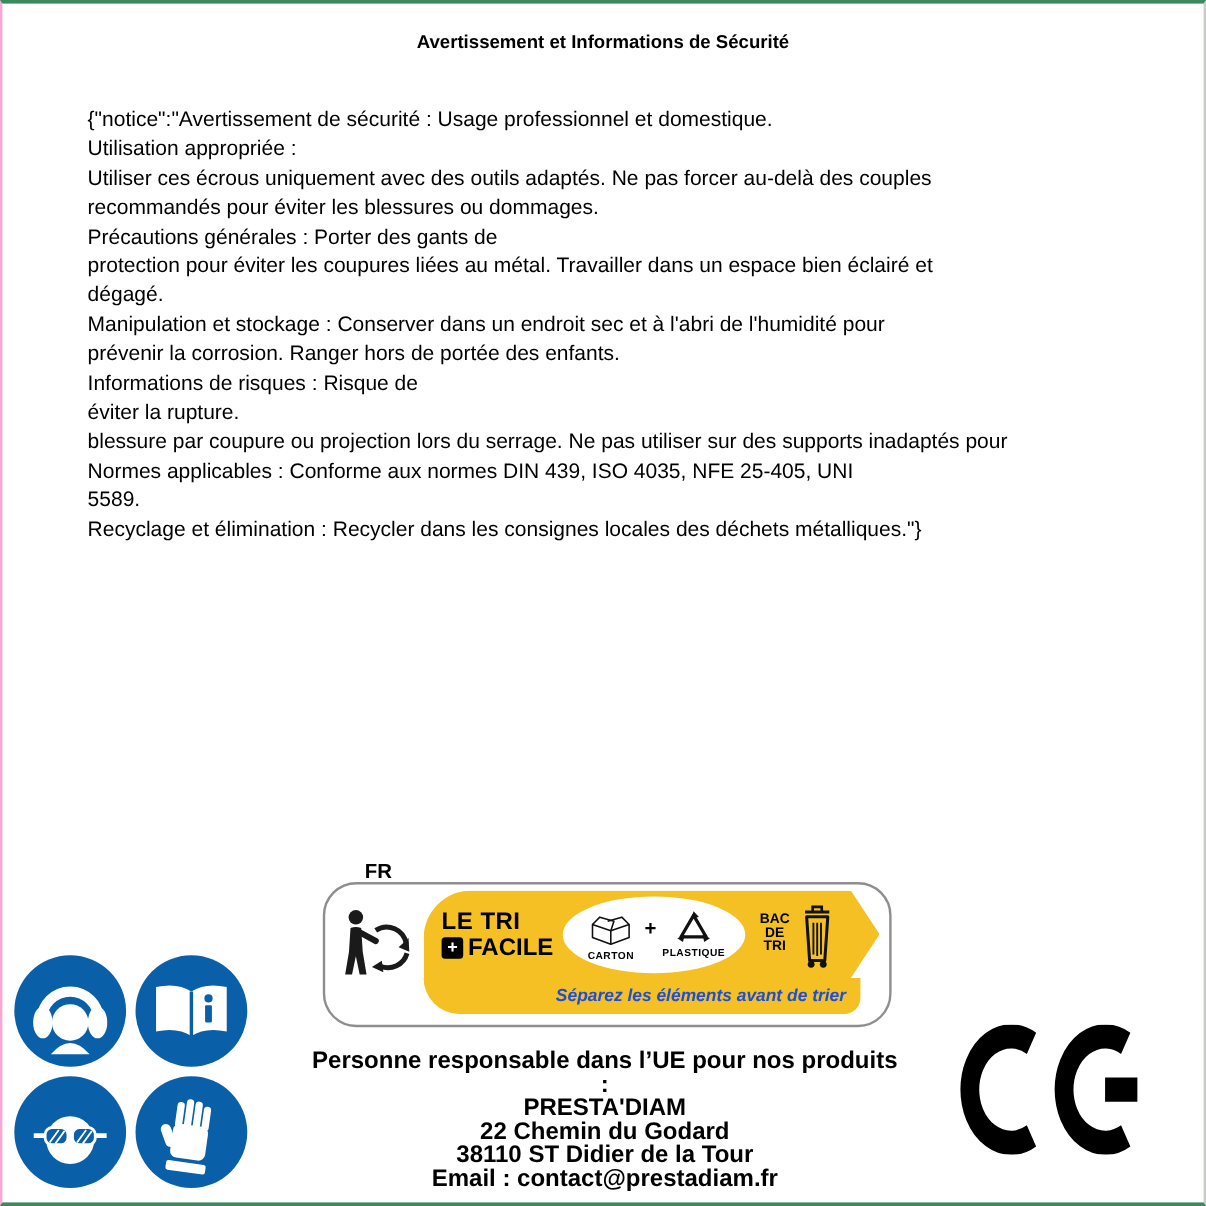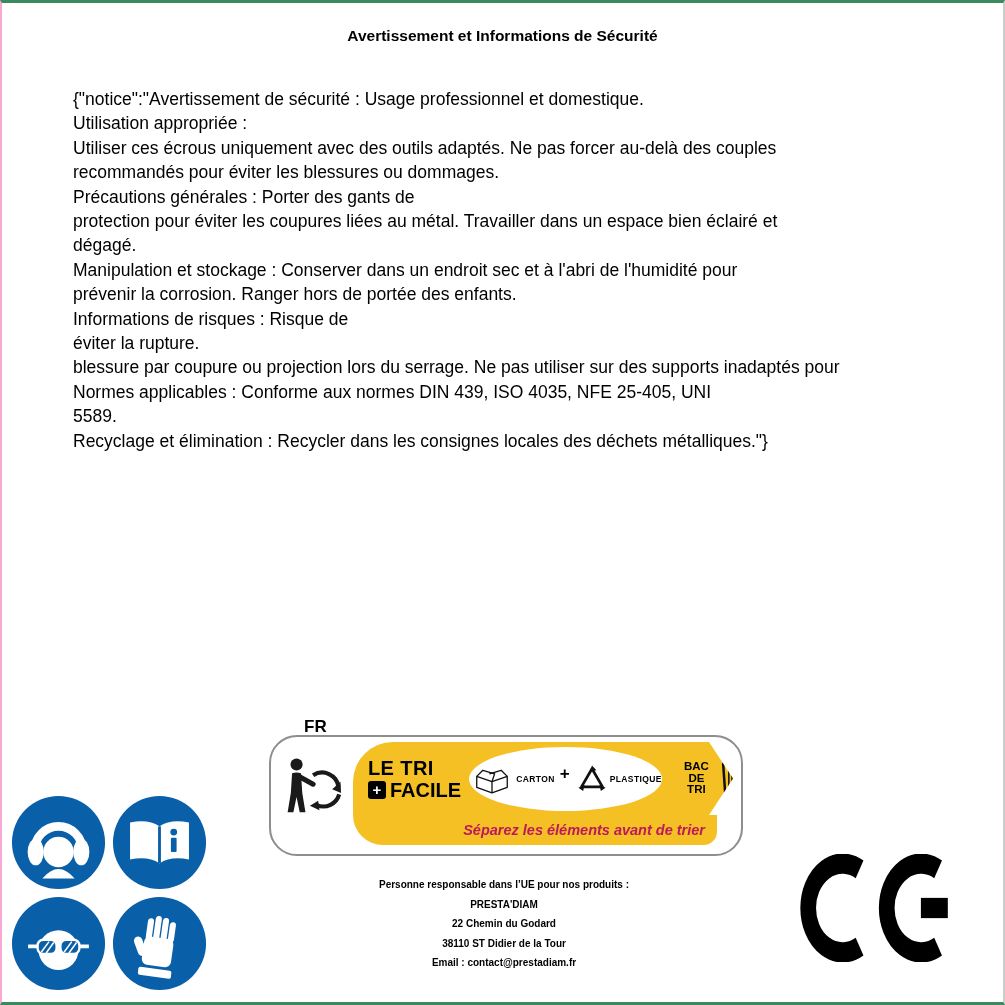--- a/index.html
+++ b/index.html
@@ -39,44 +39,44 @@
   .band-row {
     display:flex; align-items:center; height:73px;
     background:var(--label-yellow,#f4c023);
     border-top-left-radius:40px;
     clip-path:polygon(0 0, calc(100% - 24px) 0, 100% 50%, calc(100% - 24px) 100%, 0 100%);
   }
   .band-strip {
     background:var(--label-yellow,#f4c023); height:30px; margin-right:16px;
     border-radius:0 0 16px 36px;
     display:flex; align-items:center; justify-content:flex-end; padding-right:12px;
-    font-size:14.5px; font-weight:bold; font-style:italic; color:#be185d;
+    font-size:14.5px; font-weight:bold; font-style:italic; color:#1d4ed8;
   }
   .letri { padding:2px 8px 0 15px; line-height:1.08; }
   .letri .l1 { font-size:20px; font-weight:800; letter-spacing:0.4px; }
   .letri .l2 { display:flex; align-items:center; gap:4px; font-size:20px; font-weight:800; }
   .plus-badge {
     display:inline-flex; width:18px; height:18px; background:#000; color:#fff;
     border-radius:3px; align-items:center; justify-content:center;
     font-size:15px; font-weight:bold; font-style:normal;
   }
   .capsule {
     background:#fff; border-radius:50%; height:64px; flex:0 0 152px;
     display:flex; align-items:center; justify-content:center; gap:5px;
   }
-  .mat { display:flex; flex-direction:row; align-items:center; gap:1px; }
+  .mat { display:flex; flex-direction:column; align-items:center; gap:1px; }
   .mat-label { font-size:8.5px; font-weight:bold; letter-spacing:0.4px; }
   .cap-plus { font-size:17px; font-weight:bold; margin-top:-10px; }
-  .bac { display:flex; align-items:center; gap:4px; margin-left:22px; margin-right:30px; }
+  .bac { display:flex; align-items:center; gap:4px; margin-left:12px; margin-right:30px; }
   .bac-text { font-size:11.5px; font-weight:800; line-height:11.5px; text-align:center; }
 
   
   .resp {
     position:absolute; left:252px; top:872px; width:500px; text-align:center;
-    font-size:10px; font-weight:bold; line-height:19.5px;
+    font-size:20px; font-weight:bold; line-height:19.5px;
   }
 
   
   .ce { position:absolute; left:797px; top:851px; width:172px; height:108px; }
   .sr { position:absolute; width:1px; height:1px; overflow:hidden; clip-path:inset(50%); white-space:nowrap; }
 </style>
 </head>
 <body>
 
 <div class="page">

